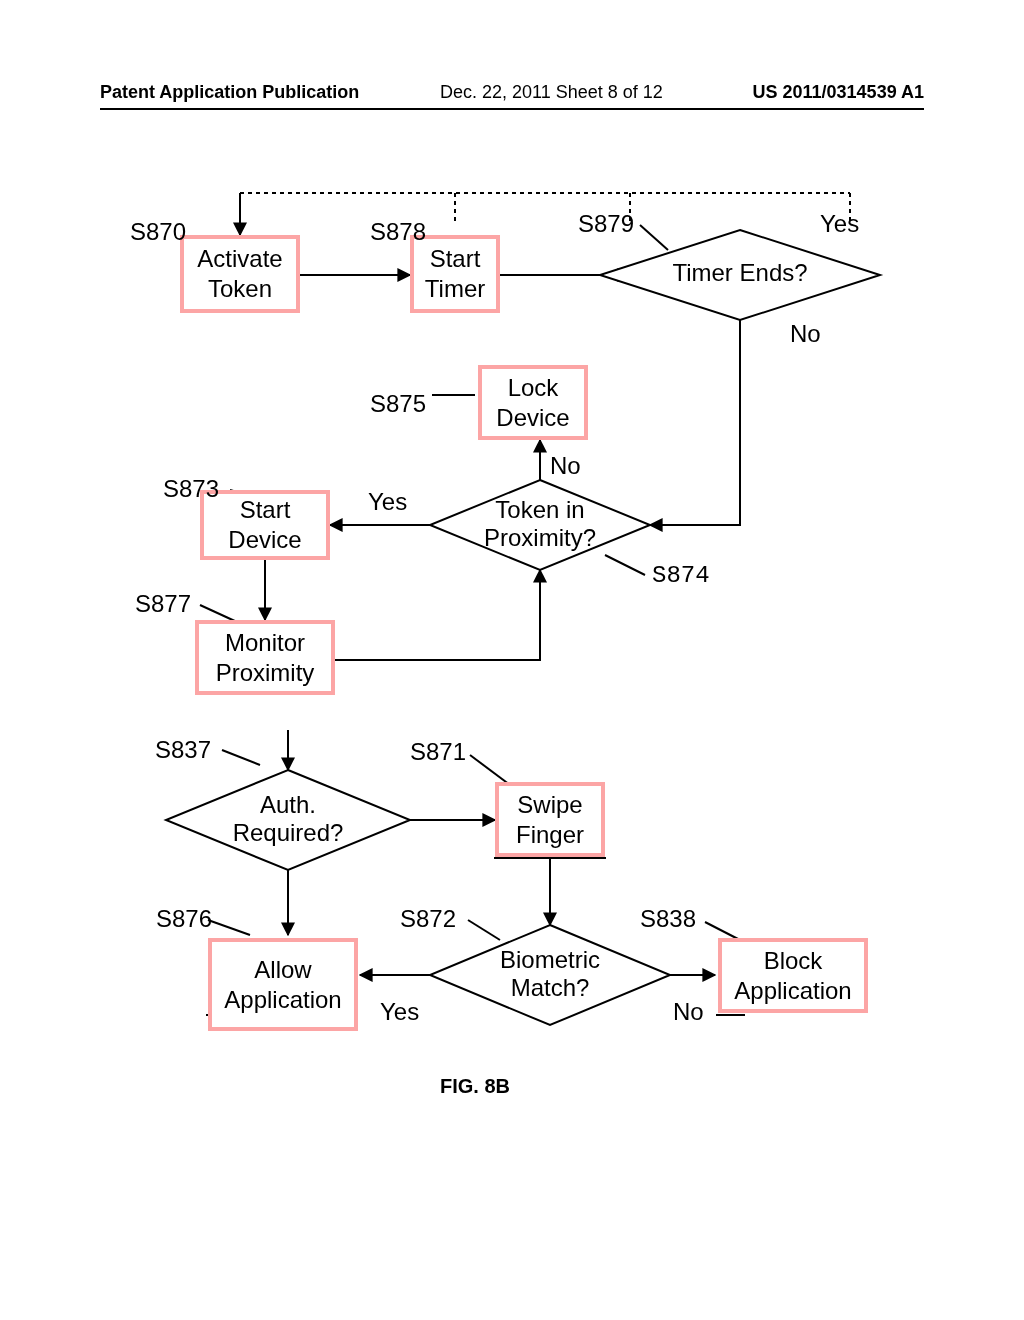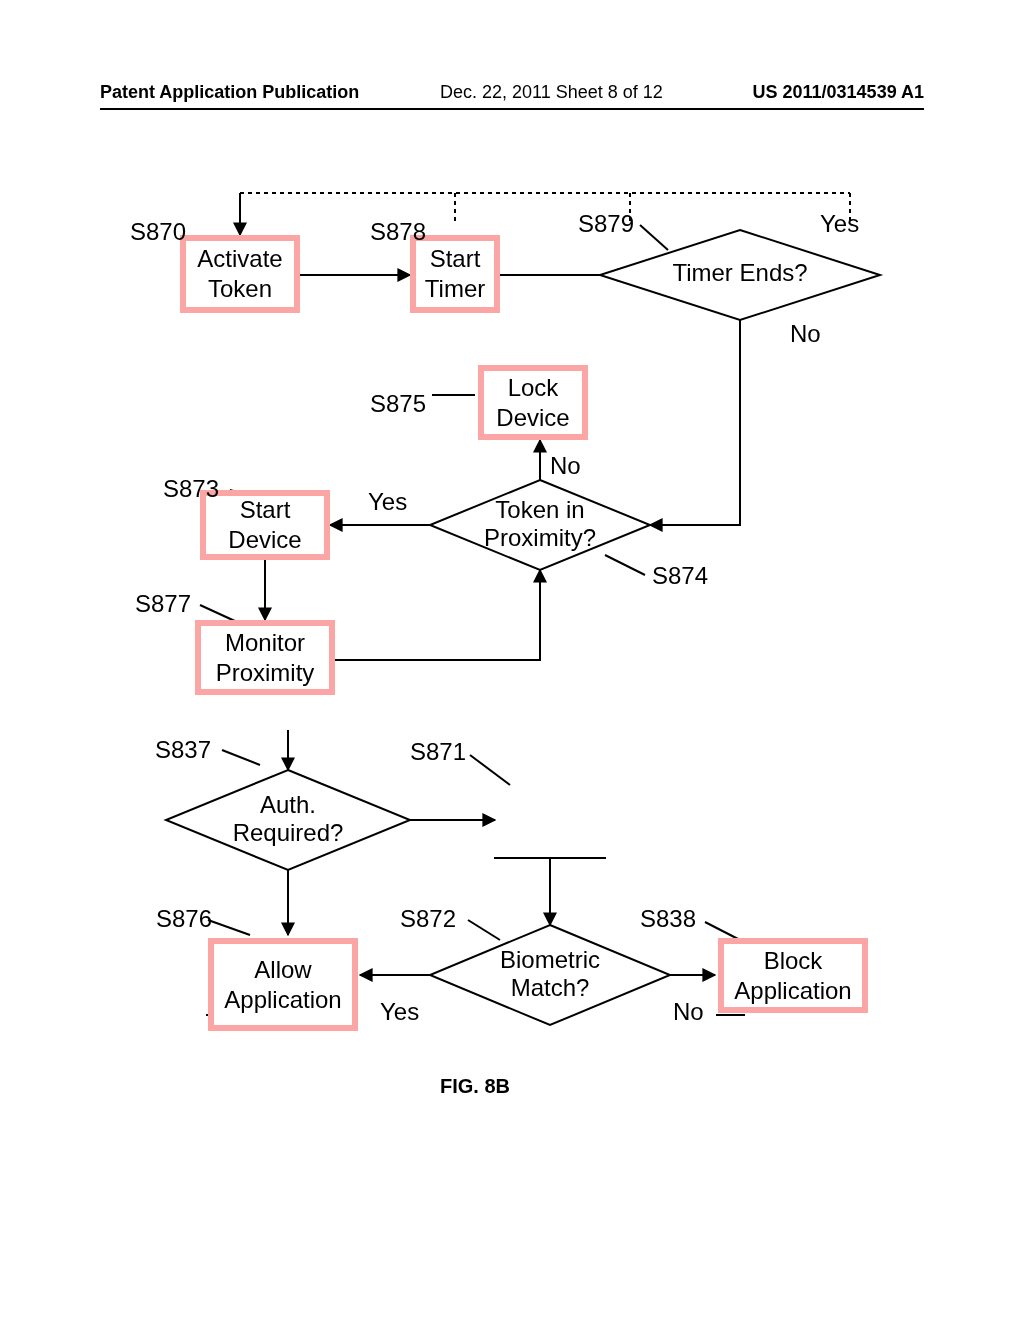--- a/index.html
+++ b/index.html
@@ -3,21 +3,21 @@
   <meta charset="utf-8">
   <style>
     * { margin:0; padding:0; box-sizing:border-box; }
     body { width:1024px; height:1320px; background:#fff; font-family:Arial,Helvetica,sans-serif; position:relative; color:#000; }
     .hdr { position:absolute; top:82px; left:100px; right:100px; font-size:18px; }
     .hdr .l { position:absolute; left:0; font-weight:bold; }
     .hdr .c { position:absolute; left:340px; }
     .hdr .r { position:absolute; right:0; font-weight:bold; }
     .rule { position:absolute; top:108px; left:100px; right:100px; height:2px; background:#000; }
     .stage { position:absolute; top:190px; left:100px; width:824px; height:1000px; }
-    .box { position:absolute; border:6px solid #fca5a5; background:#fff; text-align:center; display:flex; align-items:center; justify-content:center; font-size:24px; line-height:1.25; padding:4px 6px; }
+    .box { position:absolute; border:4px solid #fca5a5; background:#fff; text-align:center; display:flex; align-items:center; justify-content:center; font-size:24px; line-height:1.25; padding:4px 6px; }
     .lbl { position:absolute; font-size:24px; }
     .figcap { position:absolute; font-size:20px; font-weight:bold; }
     svg.net { position:absolute; top:0; left:0; width:824px; height:1000px; overflow:visible; }
     .ln { stroke:#000; stroke-width:2; fill:none; }
     .dia { stroke:#000; stroke-width:2; fill:#fff; }
     .dtxt { font-family:Arial,Helvetica,sans-serif; font-size:24px; text-anchor:middle; dominant-baseline:middle; }
   </style>
 </head>
 <body>
 
@@ -115,37 +115,39 @@
 
   <div class="box" style="left:378px; top:175px; width:110px; height:75px; white-space:pre-line;">Lock
 Device</div>
 
   <div class="box" style="left:100px; top:300px; width:130px; height:70px; white-space:pre-line;">Start
 Device</div>
 
   <div class="box" style="left:95px; top:430px; width:140px; height:75px; white-space:pre-line;">Monitor
 Proximity</div>
 
+  <div class="box" style="left:395px; top:592px; width:110px; height:75px; white-space:pre-line;">Swipe
+Finger</div>
 
   <div class="box" style="left:108px; top:748px; width:150px; height:93px; white-space:pre-line;">Allow
 Application</div>
 
   <div class="box" style="left:618px; top:748px; width:150px; height:75px; white-space:pre-line;">Block
 Application</div>
 
   <span class="lbl" style="left:30px;  top:28px;">S870</span>
   <span class="lbl" style="left:270px; top:28px;">S878</span>
   <span class="lbl" style="left:478px; top:20px;">S879</span>
   <span class="lbl" style="left:720px; top:20px;">Yes</span>
   <span class="lbl" style="left:690px; top:130px;">No</span>
   <span class="lbl" style="left:270px; top:200px;">S875</span>
   <span class="lbl" style="left:63px;  top:285px;">S873</span>
   <span class="lbl" style="left:450px; top:262px;">No</span>
   <span class="lbl" style="left:268px; top:298px;">Yes</span>
-  <span class="lbl" style="left:552px; top:372px;">S874</span>
+  <span class="lbl" style="left:552px; top:372px;font-family:Liberation Mono, monospace;">S874</span>
   <span class="lbl" style="left:35px;  top:400px;">S877</span>
   <span class="lbl" style="left:55px;  top:546px;">S837</span>
   <span class="lbl" style="left:310px; top:548px;">S871</span>
   <span class="lbl" style="left:56px;  top:715px;">S876</span>
   <span class="lbl" style="left:300px; top:715px;">S872</span>
   <span class="lbl" style="left:540px; top:715px;">S838</span>
   <span class="lbl" style="left:280px; top:808px;">Yes</span>
   <span class="lbl" style="left:573px; top:808px;">No</span>
 
   <span class="figcap" style="left:340px; top:885px;">FIG. 8B</span>

